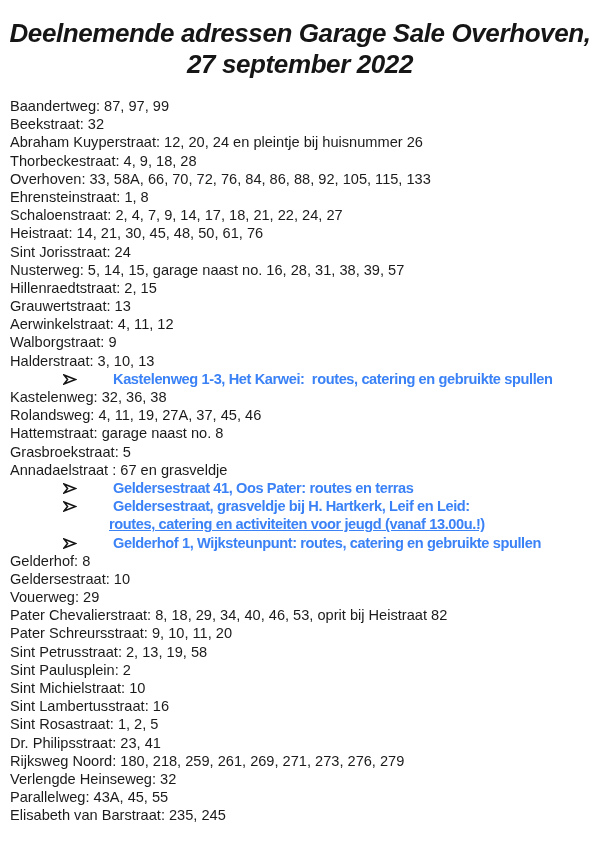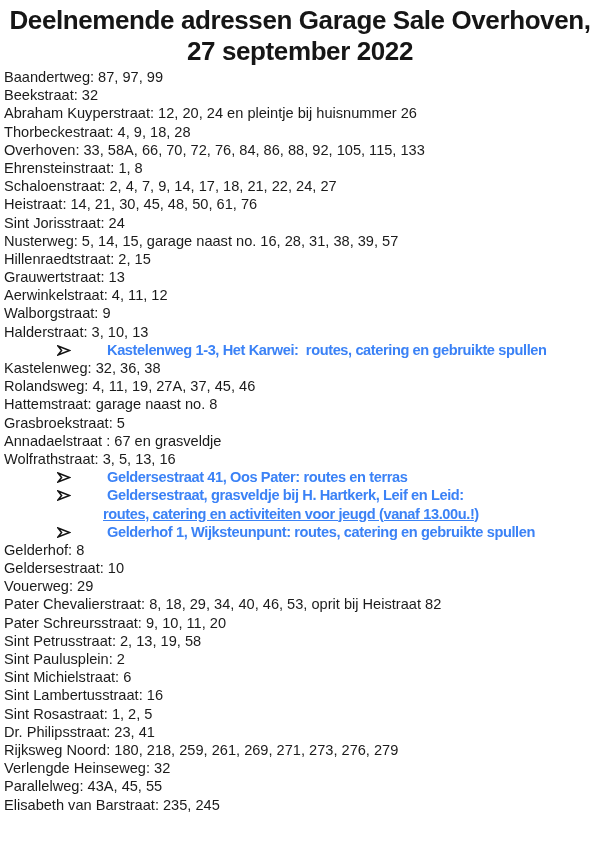--- a/index.html
+++ b/index.html
@@ -15,28 +15,29 @@
     width: 600px;
     height: 843px;
     background: #ffffff;
     color: #1b1b1b;
   }
   .title {
     text-align: center;
     font-weight: 700;
     font-size: 26px;
     line-height: 31px;
-    padding-top: 5px;
+    padding-top: 18px;
     letter-spacing: -0.4px;
     white-space: nowrap;
     color: #161616;
+    font-style: italic;
   }
   .list {
-    margin-top: 1px;
-    padding-left: 4px;
+    margin-top: 17px;
+    padding-left: 10px;
   }
   .row {
     height: 18.2px;
     line-height: 18.2px;
     font-size: 14.6px;
     white-space: pre;
     color: #1b1b1b;
   }
   .row.bullet, .row.indent {
     font-weight: 700;
@@ -76,39 +77,38 @@
       <div class="row plain"><span>Walborgstraat: 9</span></div>
       <div class="row plain"><span>Halderstraat: 3, 10, 13</span></div>
       <div class="row bullet"><span class="arrow"><svg width="14" height="11" viewBox="0 0 14 11" aria-hidden="true">
             <path d="M1 1 L12.5 5.5 L1 10 L4.6 5.5 Z" fill="none" stroke="#141414" stroke-width="1.5" stroke-linejoin="miter"></path>
           </svg></span><span>Kastelenweg 1-3, Het Karwei:  routes, catering en gebruikte spullen</span></div>
       <div class="row plain"><span>Kastelenweg: 32, 36, 38</span></div>
       <div class="row plain"><span>Rolandsweg: 4, 11, 19, 27A, 37, 45, 46</span></div>
       <div class="row plain"><span>Hattemstraat: garage naast no. 8</span></div>
       <div class="row plain"><span>Grasbroekstraat: 5</span></div>
       <div class="row plain"><span>Annadaelstraat : 67 en grasveldje</span></div>
-      <div class="row plain"><span>Wolfrathstraat: 3, 5, 13, 16</span></div>
       <div class="row bullet"><span class="arrow"><svg width="14" height="11" viewBox="0 0 14 11" aria-hidden="true">
             <path d="M1 1 L12.5 5.5 L1 10 L4.6 5.5 Z" fill="none" stroke="#141414" stroke-width="1.5" stroke-linejoin="miter"></path>
           </svg></span><span>Geldersestraat 41, Oos Pater: routes en terras</span></div>
       <div class="row bullet"><span class="arrow"><svg width="14" height="11" viewBox="0 0 14 11" aria-hidden="true">
             <path d="M1 1 L12.5 5.5 L1 10 L4.6 5.5 Z" fill="none" stroke="#141414" stroke-width="1.5" stroke-linejoin="miter"></path>
           </svg></span><span>Geldersestraat, grasveldje bij H. Hartkerk, Leif en Leid:</span></div>
       <div class="row indent"><span>routes, catering en activiteiten voor jeugd (vanaf 13.00u.!)</span></div>
       <div class="row bullet"><span class="arrow"><svg width="14" height="11" viewBox="0 0 14 11" aria-hidden="true">
             <path d="M1 1 L12.5 5.5 L1 10 L4.6 5.5 Z" fill="none" stroke="#141414" stroke-width="1.5" stroke-linejoin="miter"></path>
           </svg></span><span>Gelderhof 1, Wijksteunpunt: routes, catering en gebruikte spullen</span></div>
       <div class="row plain"><span>Gelderhof: 8</span></div>
       <div class="row plain"><span>Geldersestraat: 10</span></div>
       <div class="row plain"><span>Vouerweg: 29</span></div>
       <div class="row plain"><span>Pater Chevalierstraat: 8, 18, 29, 34, 40, 46, 53, oprit bij Heistraat 82</span></div>
       <div class="row plain"><span>Pater Schreursstraat: 9, 10, 11, 20</span></div>
       <div class="row plain"><span>Sint Petrusstraat: 2, 13, 19, 58</span></div>
       <div class="row plain"><span>Sint Paulusplein: 2</span></div>
-      <div class="row plain"><span>Sint Michielstraat: 6</span></div>
+      <div class="row plain"><span>Sint Michielstraat: 10</span></div>
       <div class="row plain"><span>Sint Lambertusstraat: 16</span></div>
       <div class="row plain"><span>Sint Rosastraat: 1, 2, 5</span></div>
       <div class="row plain"><span>Dr. Philipsstraat: 23, 41</span></div>
       <div class="row plain"><span>Rijksweg Noord: 180, 218, 259, 261, 269, 271, 273, 276, 279</span></div>
       <div class="row plain"><span>Verlengde Heinseweg: 32</span></div>
       <div class="row plain"><span>Parallelweg: 43A, 45, 55</span></div>
       <div class="row plain"><span>Elisabeth van Barstraat: 235, 245</span></div>
     </div>
 </div>
 

